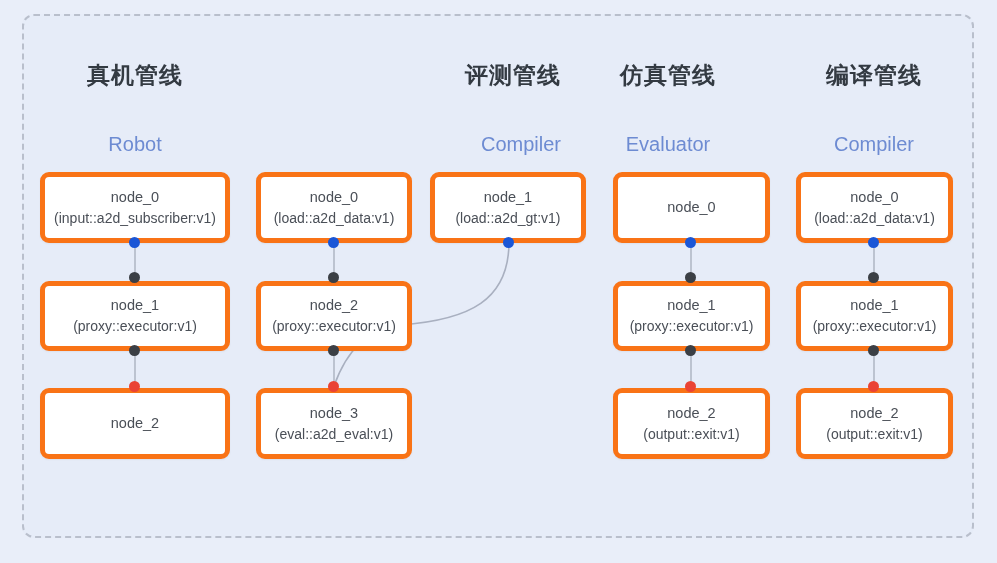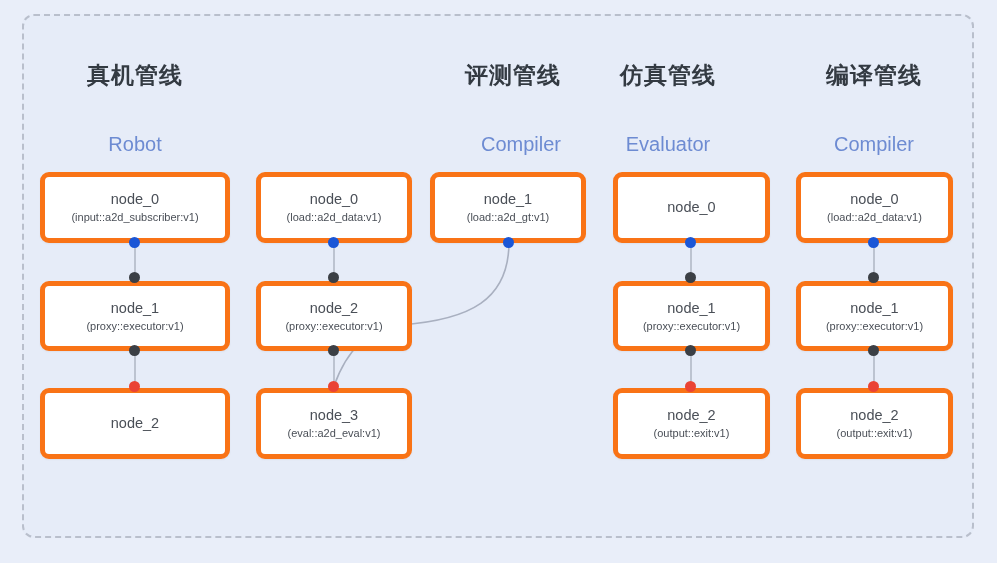--- a/index.html
+++ b/index.html
@@ -62,21 +62,21 @@
     align-items: center;
     justify-content: center;
     z-index: 3;
   }
   .node-title {
     font-size: 14.5px;
     color: #4a4f57;
     line-height: 1.45;
   }
   .node-sub {
-    font-size: 11px;
+    font-size: 14px;
     color: #4a4f57;
     line-height: 1.45;
     white-space: nowrap;
   }
   .edge-line {
     position: absolute;
     width: 2px;
     background: #bcc3d0;
     z-index: 1;
   }

